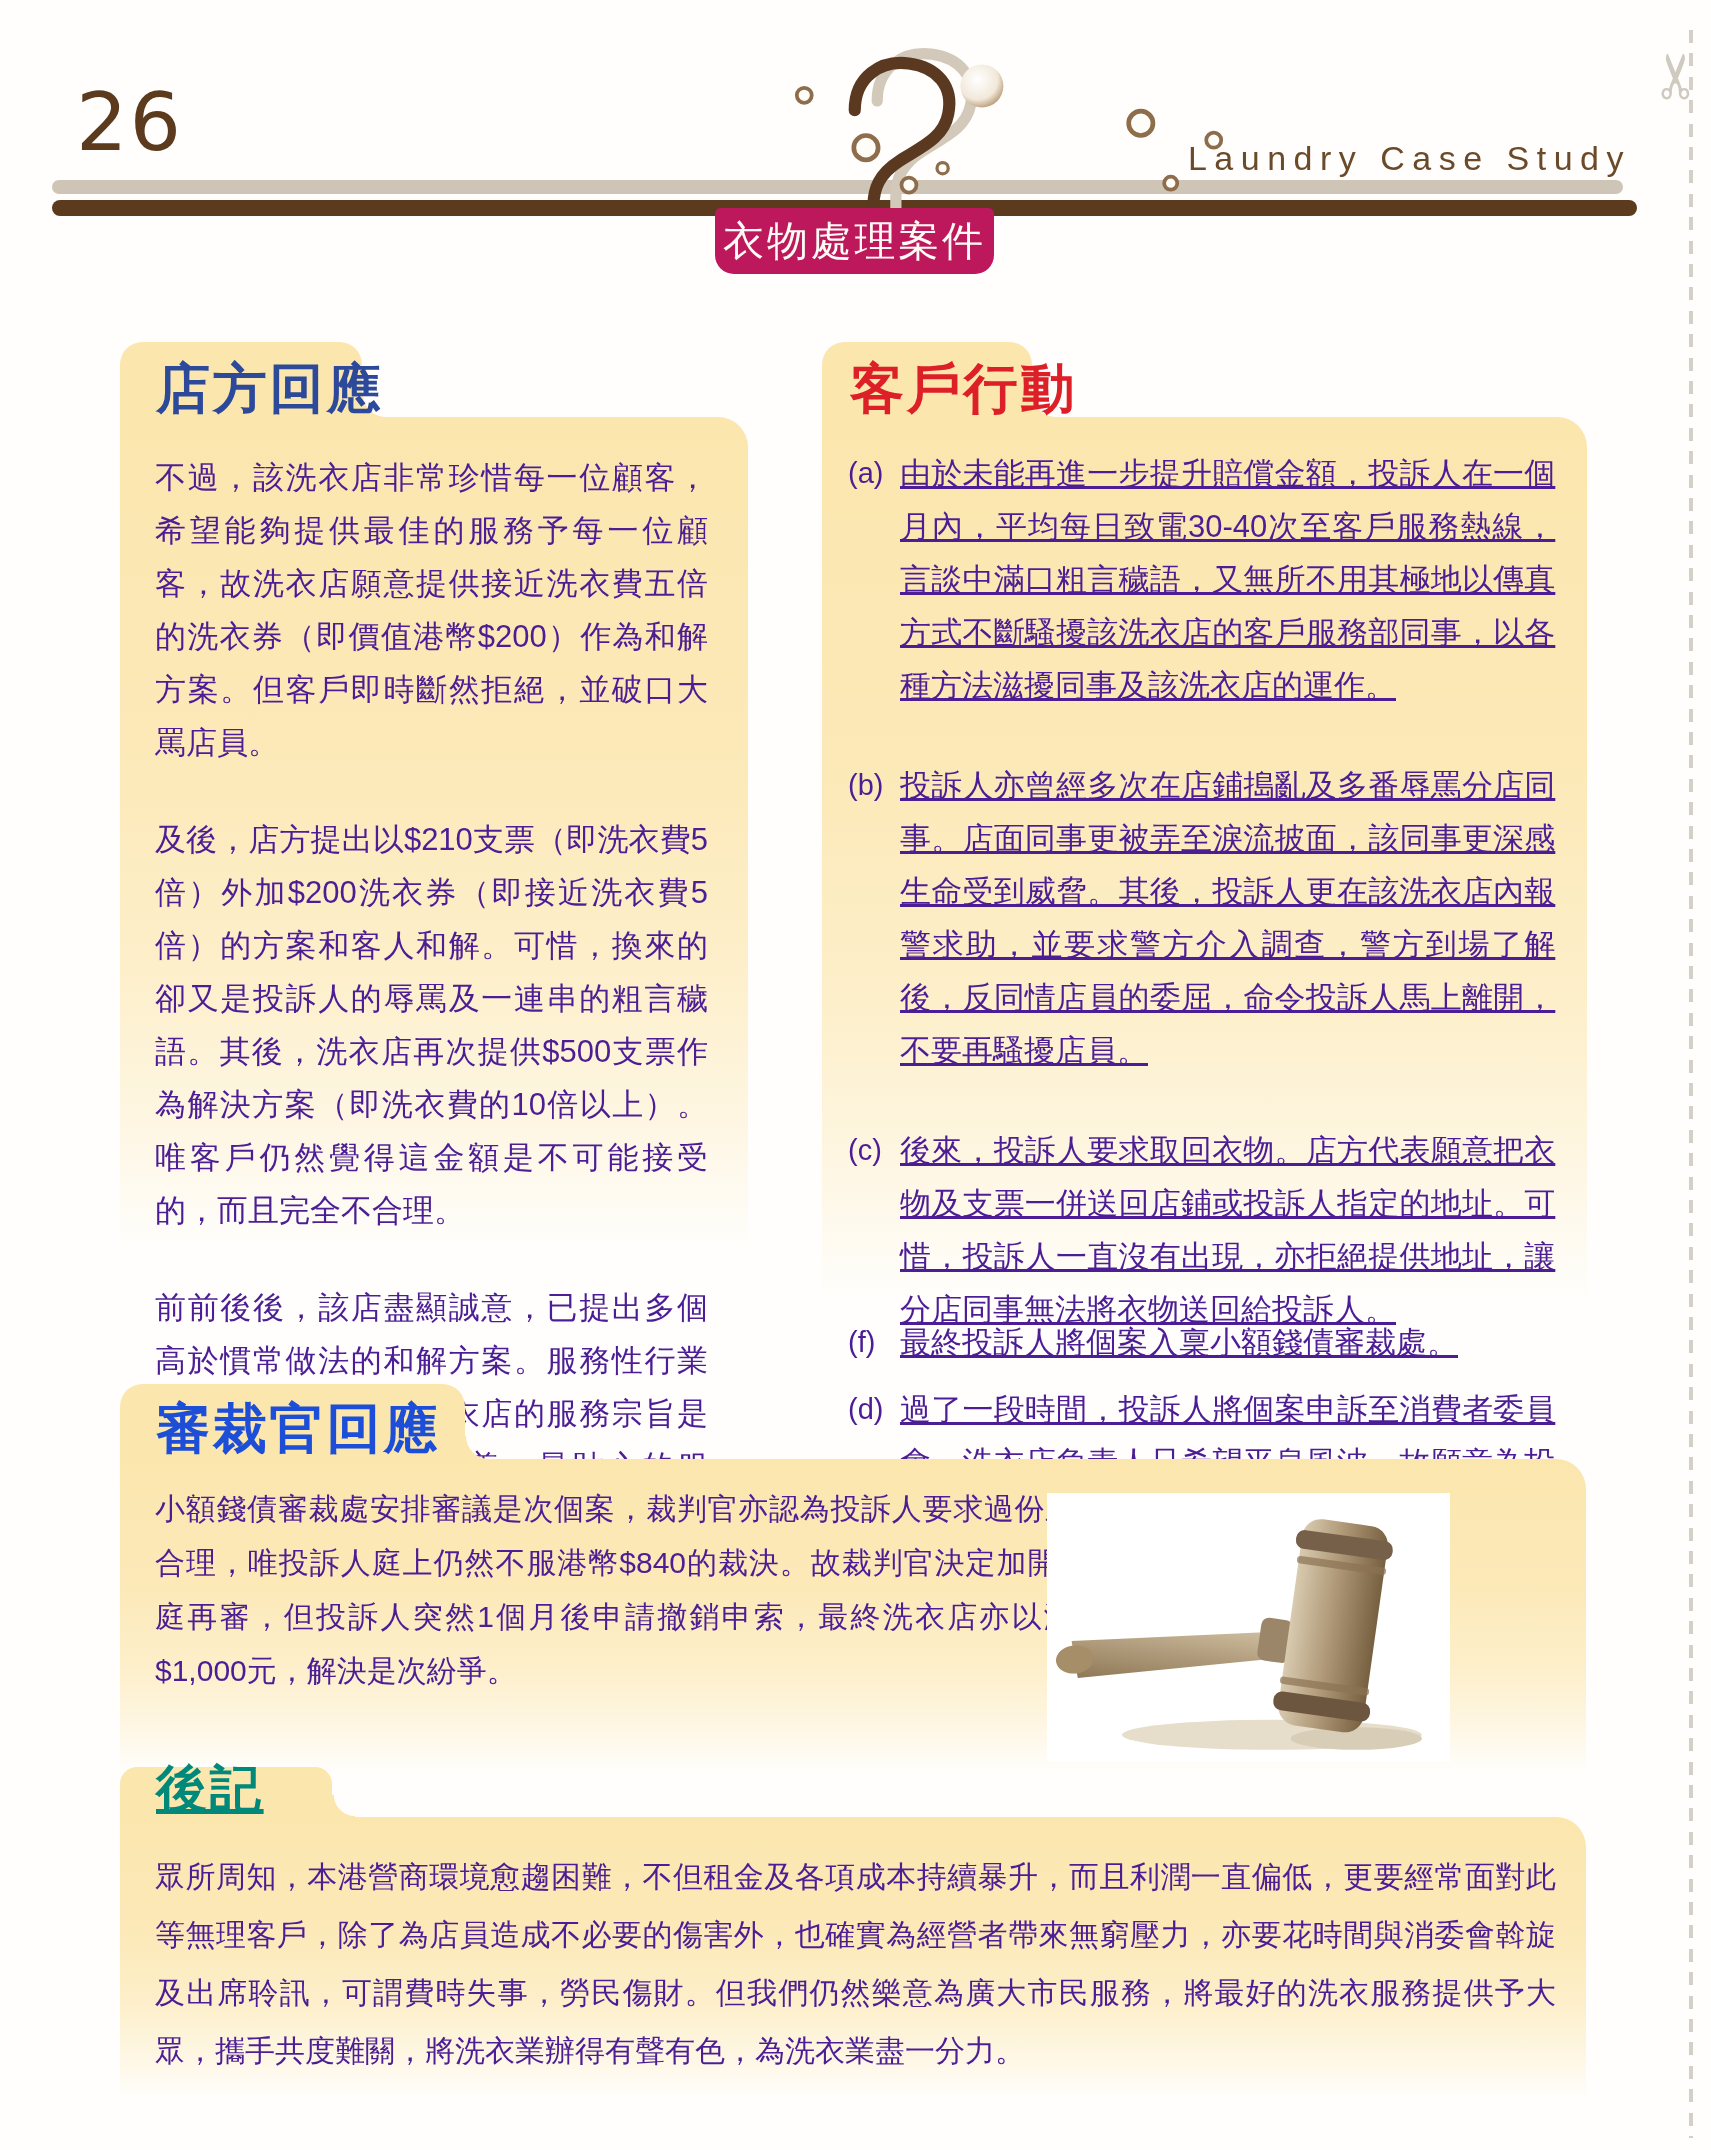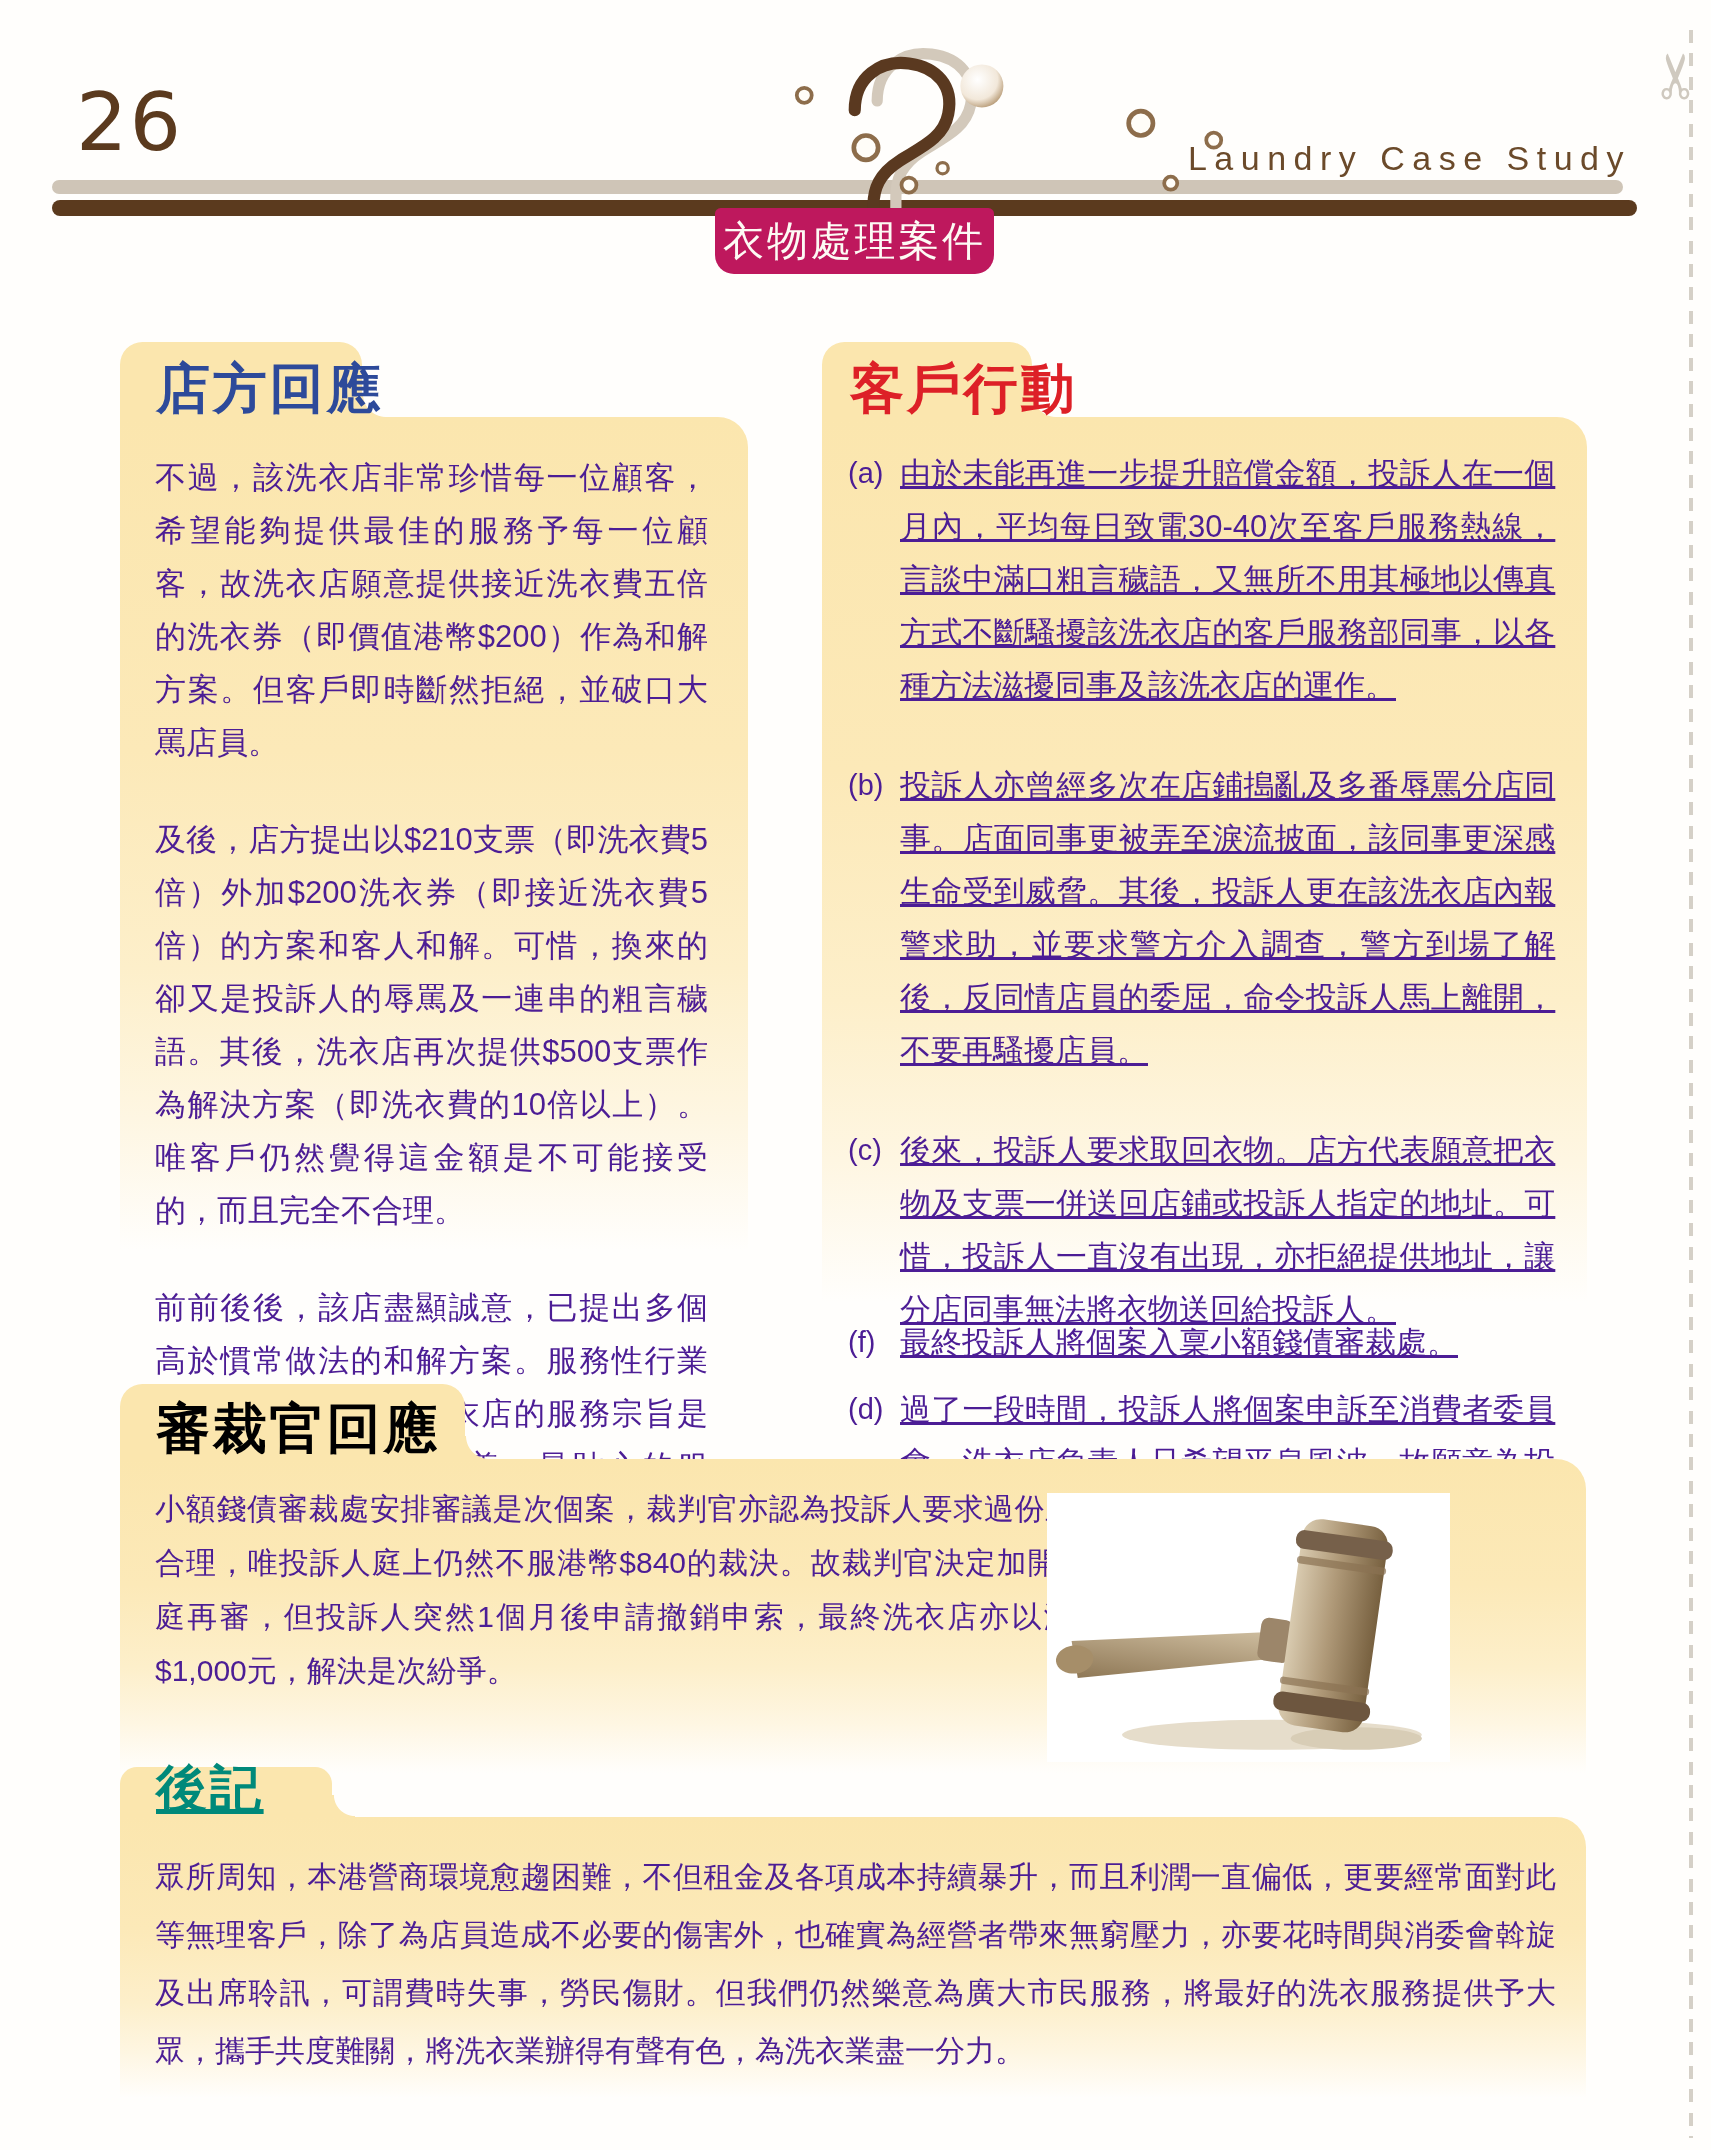--- a/index.html
+++ b/index.html
@@ -46,21 +46,21 @@
   .customer-panel{left:822px;top:342px;width:737px;height:965px;}
   .customer-panel .tab{width:210px;height:76px;}
   .customer-panel .tab-fillet{left:210px;top:52px;}
   .customer-panel .panel-body{top:75px;width:765px;height:885px;}
   .customer-title{left:28px;top:19px;font-size:54px;color:#dd2027;}
 
   .judge-panel{left:120px;top:1384px;width:1466px;height:394px;}
   .judge-panel .tab{width:345px;height:76px;}
   .judge-panel .tab-fillet{left:345px;top:52px;}
   .judge-panel .panel-body{top:75px;width:1466px;height:314px;}
-  .judge-title{left:36px;top:17px;font-size:54px;color:#000000;}
+  .judge-title{left:36px;top:17px;font-size:54px;color:#1d4ed8;}
 
   .post-panel{left:120px;top:1767px;width:1466px;height:309px;}
   .post-panel .tab{width:212px;height:51px;border-radius:17px 17px 0 0;}
   .post-panel .tab-fillet{left:212px;top:28px;width:22.5px;height:22.5px;
     background:radial-gradient(circle at 100% 0,rgba(0,0,0,0) 20.6px,#fbe6ae 21.5px);}
   .post-panel .panel-body{top:50px;width:1466px;height:281px;}
   .post-title{left:36px;top:-3.7px;font-size:51px;color:#00897a;text-decoration:underline;}
 
   
   .body-text{color:#4c1d95;font-size:31px;line-height:53px;text-align:justify;}

